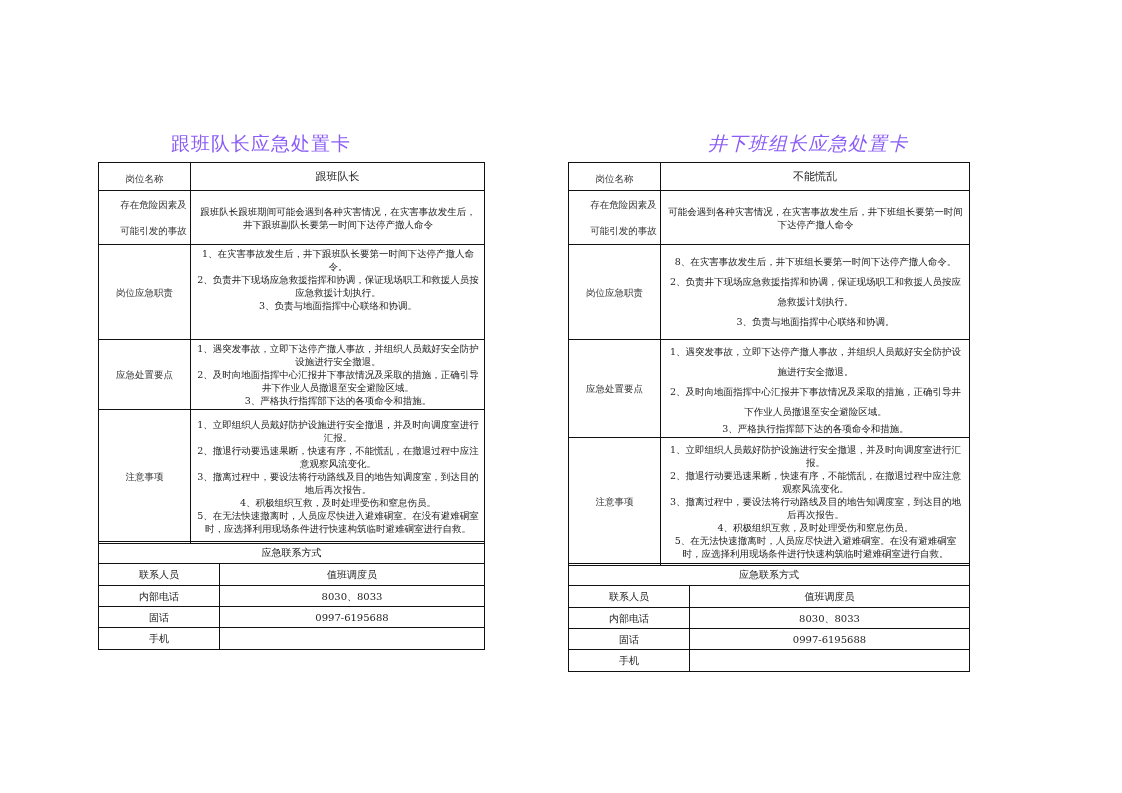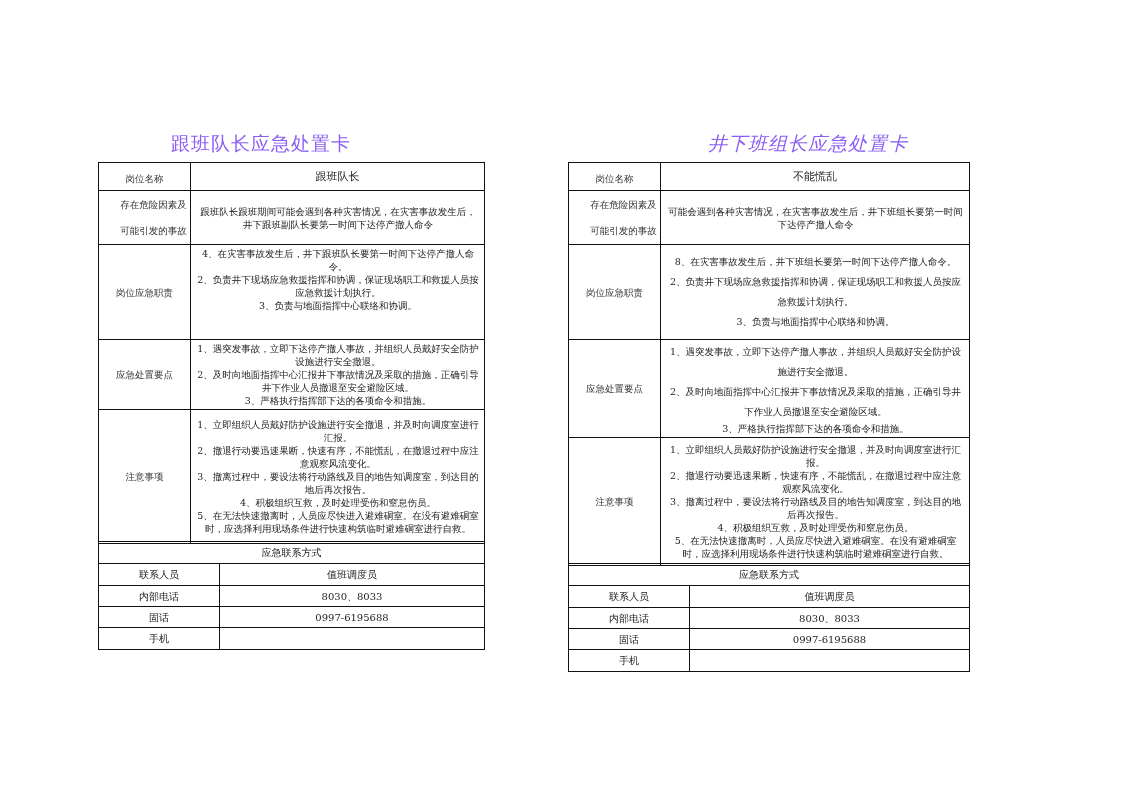--- a/index.html
+++ b/index.html
@@ -36,21 +36,21 @@
     <tr style="height:54px">
       <td class="label two-line">
         <div>存在危险因素及</div>
         <div>可能引发的事故</div>
       </td>
       <td class="content">跟班队长跟班期间可能会遇到各种灾害情况，在灾害事故发生后，井下跟班副队长要第一时间下达停产撤人命令</td>
     </tr>
     <tr style="height:95px">
       <td class="label">岗位应急职责</td>
       <td class="content" style="vertical-align:top">
-        <p>4、在灾害事故发生后，井下跟班队长要第一时间下达停产撤人命令。</p>
+        <p>1、在灾害事故发生后，井下跟班队长要第一时间下达停产撤人命令。</p>
         <p>2、负责井下现场应急救援指挥和协调，保证现场职工和救援人员按应急救援计划执行。</p>
         <p>3、负责与地面指挥中心联络和协调。</p>
       </td>
     </tr>
     <tr style="height:68px">
       <td class="label">应急处置要点</td>
       <td class="content">
         <p>1、遇突发事故，立即下达停产撤人事故，并组织人员戴好安全防护设施进行安全撤退。</p>
         <p>2、及时向地面指挥中心汇报井下事故情况及采取的措施，正确引导井下作业人员撤退至安全避险区域。</p>
         <p>3、严格执行指挥部下达的各项命令和措施。</p>

